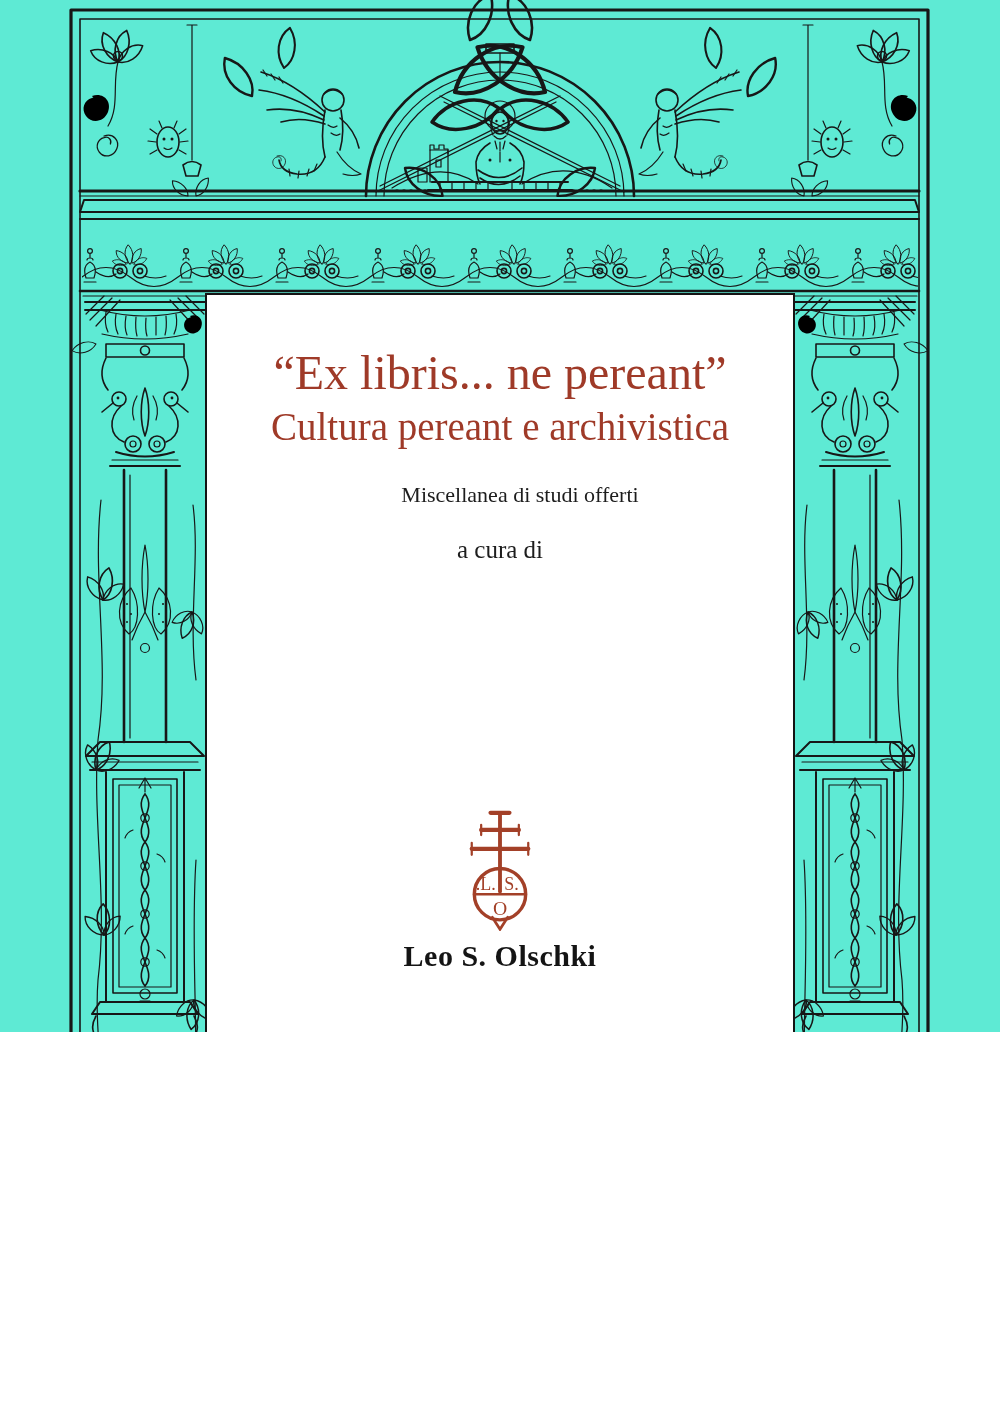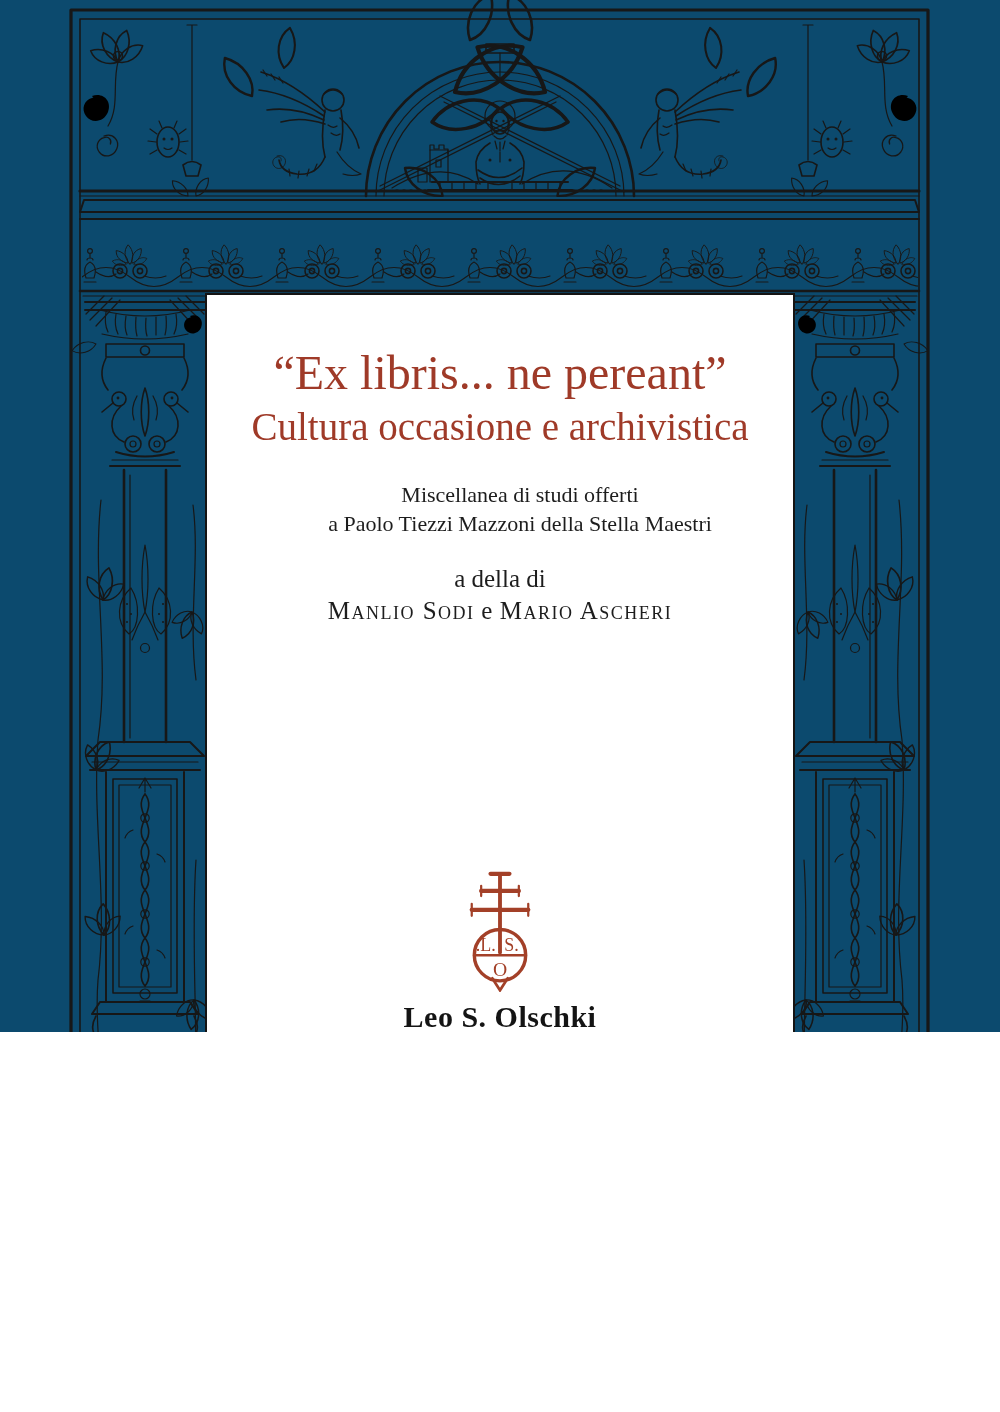--- a/index.html
+++ b/index.html
@@ -1,16 +1,16 @@
 <!DOCTYPE html>
 <html><head>
 <meta charset="utf-8">
 <style>
   html,body{margin:0;padding:0;background:#ffffff;}
-  .page{position:relative;width:1000px;height:1032px;background:#0c4a6e;overflow:hidden;
+  .page{position:relative;width:1000px;height:1032px;background:#5eead4;overflow:hidden;
         font-family:"Liberation Serif", serif;color:#1a1a1a;}
   svg.frame{position:absolute;left:0;top:0;}
   
   .k  {stroke:#171717;fill:none;stroke-width:2;stroke-linecap:round;stroke-linejoin:round;}
   .k1 {stroke:#171717;fill:none;stroke-width:1.2;stroke-linecap:round;stroke-linejoin:round;}
   .k15{stroke:#171717;fill:none;stroke-width:1.6;stroke-linecap:round;stroke-linejoin:round;}
   .k25{stroke:#171717;fill:none;stroke-width:2.6;stroke-linecap:round;stroke-linejoin:round;}
   .k3 {stroke:#171717;fill:none;stroke-width:3.2;stroke-linecap:round;stroke-linejoin:round;}
   .dot{fill:#171717;stroke:none;}
   .stip{stroke:#171717;fill:none;stroke-width:4;stroke-dasharray:2 5;stroke-linecap:round;}
@@ -436,25 +436,23 @@
         <path class="k1" d="M493,1359 l-4,-4 M507,1359 l4,-4"></path>
       </g>
     </g>
 
     <rect class="k3" x="71" y="10" width="857" height="1390"></rect>
     <rect class="k15" x="80" y="19" width="839" height="1372"></rect>
   </svg>
 
   <div class="text-panel">
     <h1 class="title">“Ex libris... ne pereant”</h1>
-    <p class="subtitle">Cultura occasione e archivistica</p>
+    <p class="subtitle">Cultura pereant e archivistica</p>
     <p class="ded ded-first">Miscellanea di studi offerti</p>
-    <p class="ded">a Paolo Tiezzi Mazzoni della Stella Maestri</p>
-    <p class="cura">a della di</p>
-    <p class="editors"><span class="sc">Manlio Sodi</span><span> e </span><span class="sc">Mario Ascheri</span></p>
+    <p class="cura">a cura di</p>
 
     <div class="logo-wrap">
       <svg width="96" height="125" viewBox="0 0 112 146">
         <line class="lg" x1="56" y1="8" x2="56" y2="100" stroke-width="4.5"></line>
         <line class="lg" x1="45" y1="8" x2="67" y2="8" stroke-width="5"></line>
         <line class="lg" x1="34" y1="28" x2="78" y2="28" stroke-width="5"></line>
         <path class="lg" d="M34,22 V34 M78,22 V34" stroke-width="2.6"></path>
         <line class="lg" x1="23" y1="50" x2="89" y2="50" stroke-width="5"></line>
         <path class="lg" d="M23,43 V57 M89,43 V57" stroke-width="2.6"></path>
         <circle class="lg" cx="56" cy="103" r="30" stroke-width="4"></circle>

